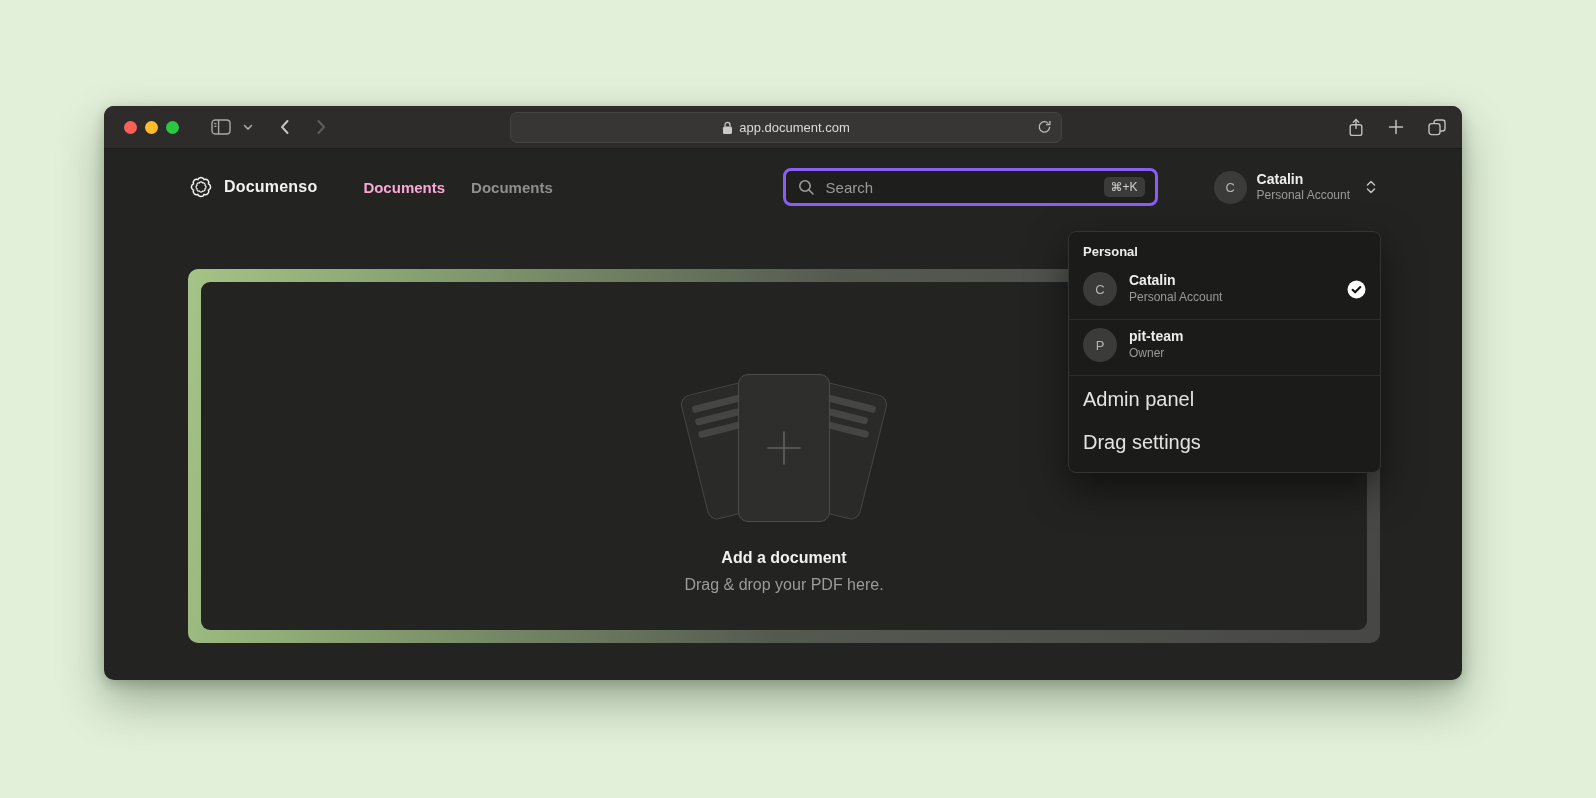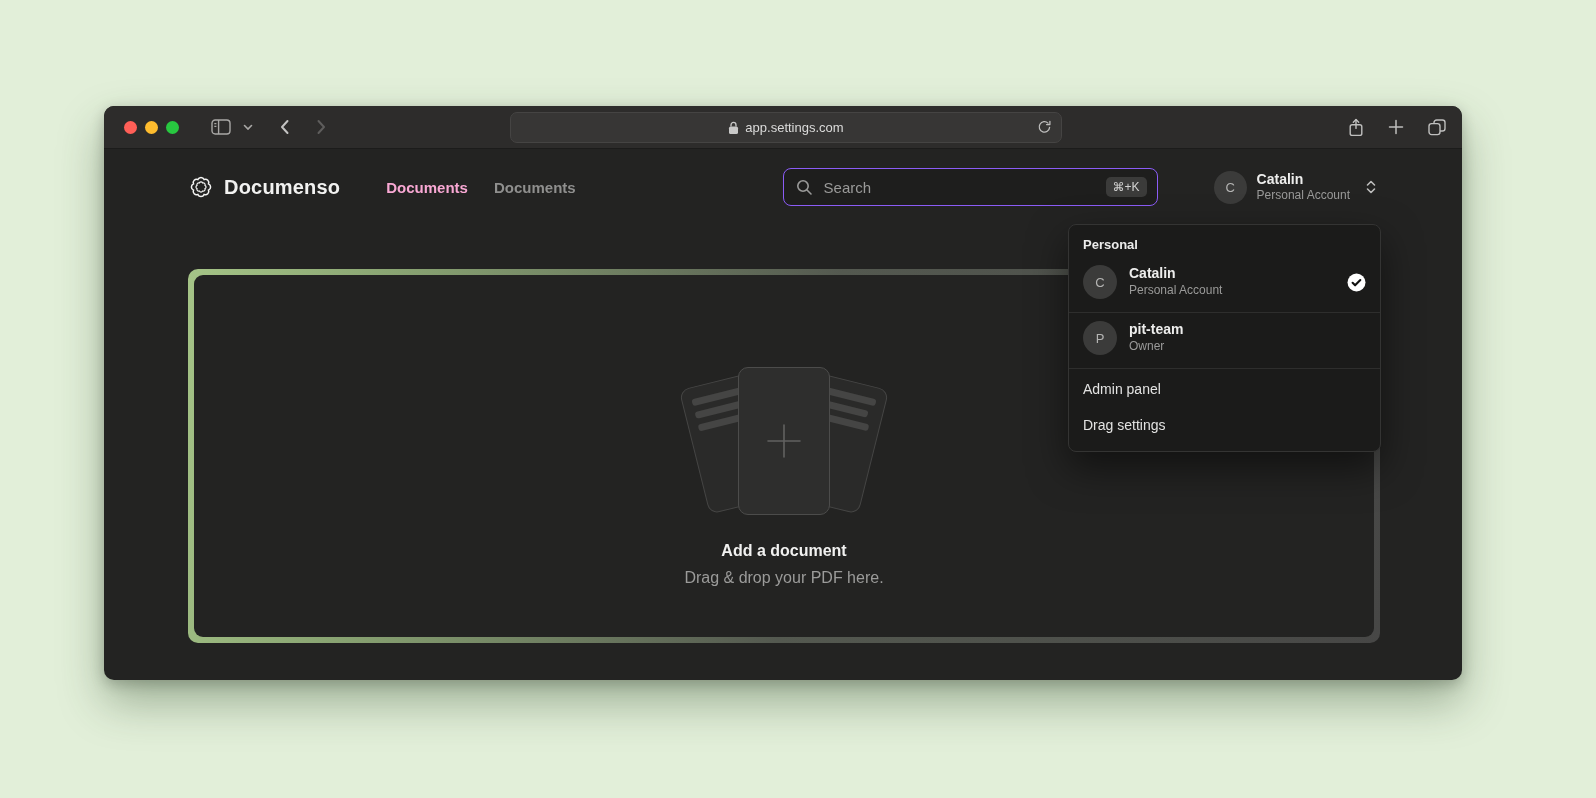--- a/index.html
+++ b/index.html
@@ -19,58 +19,58 @@
   .urlbar{position:absolute;left:406px;top:6px;width:550px;height:29px;
     background:#373635;border:1px solid #454443;border-radius:7px;
     display:flex;align-items:center;justify-content:center;gap:6px;
     color:#dbdbda;font-size:13px;}
   .urlbar .reload{position:absolute;right:9px;top:6px;color:#bdbdbc;}
   .tb-right{position:absolute;right:14px;top:0;height:42px;display:flex;
     align-items:center;gap:20px;color:#bfbfbe;}
   
   .app-header{height:76px;display:flex;align-items:center;padding:0 84px;}
   .brand{display:flex;align-items:center;gap:10px;}
-  .brand-name{font-size:20px;font-weight:700;color:#f2f2f1;letter-spacing:.2px;}
+  .brand-name{font-size:16px;font-weight:700;color:#f2f2f1;letter-spacing:.2px;}
   .nav{display:flex;gap:26px;margin-left:46px;font-size:15px;font-weight:600;}
   .nav-item{cursor:default;}
   .nav-item.active{color:#f9a8d4;}
   .nav-item.muted{color:#8f8f8e;}
   .search{margin-left:auto;margin-right:56px;width:375px;height:38px;
-    box-sizing:border-box;background:#1e1e1d;border:1px solid #8b5cf6;
+    box-sizing:border-box;background:#1e1e1d;border:3px solid #8b5cf6;
     border-radius:8px;display:flex;align-items:center;padding:0 10px 0 12px;gap:9px;}
   .search input{flex:1;background:transparent;border:none;outline:none;
     color:#e5e5e4;font-size:15px;font-family:inherit;}
   .search input::placeholder{color:#9a9a99;}
   .kbd{background:#3b3b3a;color:#d2d2d1;font-size:12px;border-radius:5px;
     padding:3px 7px;white-space:nowrap;}
   .account{display:flex;align-items:center;gap:10px;cursor:default;}
   .avatar{width:33px;height:33px;border-radius:50%;background:#3b3b3a;
     color:#b4b4b3;font-size:13px;display:flex;align-items:center;justify-content:center;}
   .acc-name{font-size:14px;font-weight:700;color:#ededec;line-height:1.2;}
   .acc-sub{font-size:12px;color:#9a9a99;line-height:1.3;}
   .updown{color:#bdbdbc;margin-left:4px;}
   
-  .menu{position:absolute;right:81px;top:118px;width:313px;box-sizing:border-box;
+  .menu{position:absolute;right:81px;top:125px;width:313px;box-sizing:border-box;
     background:#1b1b1a;border:1px solid #343433;border-radius:8px;z-index:6;
     box-shadow:0 16px 38px rgba(0,0,0,.5);padding-bottom:8px;}
   .menu-heading{font-size:13px;font-weight:700;color:#ececeb;padding:12px 14px 7px;}
   .menu-heading-row{display:flex;align-items:center;padding:12px 14px 7px;}
   .menu-heading-row .lbl{font-size:13px;font-weight:700;color:#ececeb;}
   .menu-heading-icons{margin-left:auto;display:flex;gap:15px;color:#cfcfce;align-items:center;}
   .menu-account{display:flex;align-items:center;gap:12px;padding:6px 14px 11px;}
   .menu-account .avatar{width:34px;height:34px;}
   .m-name{font-size:14px;font-weight:700;color:#ededec;line-height:1.25;}
   .m-sub{font-size:12px;color:#9a9a99;line-height:1.3;}
   .check-wrap{margin-left:auto;display:flex;}
   .menu-divider{height:1px;background:#2e2e2d;margin:2px 0;}
-  .menu-item{font-size:14px;color:#e3e3e2;padding:10px 14px;cursor:default;}
+  .menu-item{font-size:20px;color:#e3e3e2;padding:10px 14px;cursor:default;}
   .menu-item.danger{color:#c24747;}
   
   .dropzone-border{margin:44px 82px 0 84px;height:374px;border-radius:10px;
-    box-sizing:border-box;padding:6px;
+    box-sizing:border-box;padding:13px;
     background:linear-gradient(100deg,#a5c487 0%,#8aa573 16%,#545950 52%,#474746 100%);}
   .dropzone{width:100%;height:100%;box-sizing:border-box;border-radius:9px;
     background:#232322;display:flex;flex-direction:column;align-items:center;}
   .illus{margin-top:92px;position:relative;width:240px;height:150px;}
   .card{position:absolute;box-sizing:border-box;background:#2a2a29;
     border:1.5px solid #454544;border-radius:10px;}
   .card.side{width:86px;height:128px;top:11px;padding:11px 9px;}
   .card.left{left:29px;transform:rotate(-14deg);}
   .card.right{right:29px;transform:rotate(14deg);}
   .bar{height:7px;border-radius:3px;background:#454544;margin-bottom:6px;}
@@ -118,21 +118,21 @@
       </span>
     </div>
 
     <div class="urlbar">
       <span style="display:flex;">
         <svg width="11" height="14" viewBox="0 0 11 14" fill="none">
           <rect x="1" y="5.6" width="9" height="7.4" rx="1.6" fill="#c9c9c8"></rect>
           <path d="M3 5.6V3.9a2.5 2.5 0 0 1 5 0v1.7" stroke="#c9c9c8" stroke-width="1.3" fill="none"></path>
         </svg>
       </span>
-      <span>app.settings.com</span>
+      <span>app.document.com</span>
       <span class="reload">
         <svg width="15" height="16" viewBox="0 0 15 16" fill="none" stroke="currentColor" stroke-width="1.3" stroke-linecap="round">
           <path d="M12.6 8.4A5.2 5.2 0 1 1 11 4.1"></path>
           <path d="M12.9 2.3v3.3H9.6" stroke-linejoin="round"></path>
         </svg>
       </span>
     </div>
 
     <div class="tb-right">
       <span class="tb-btn">

